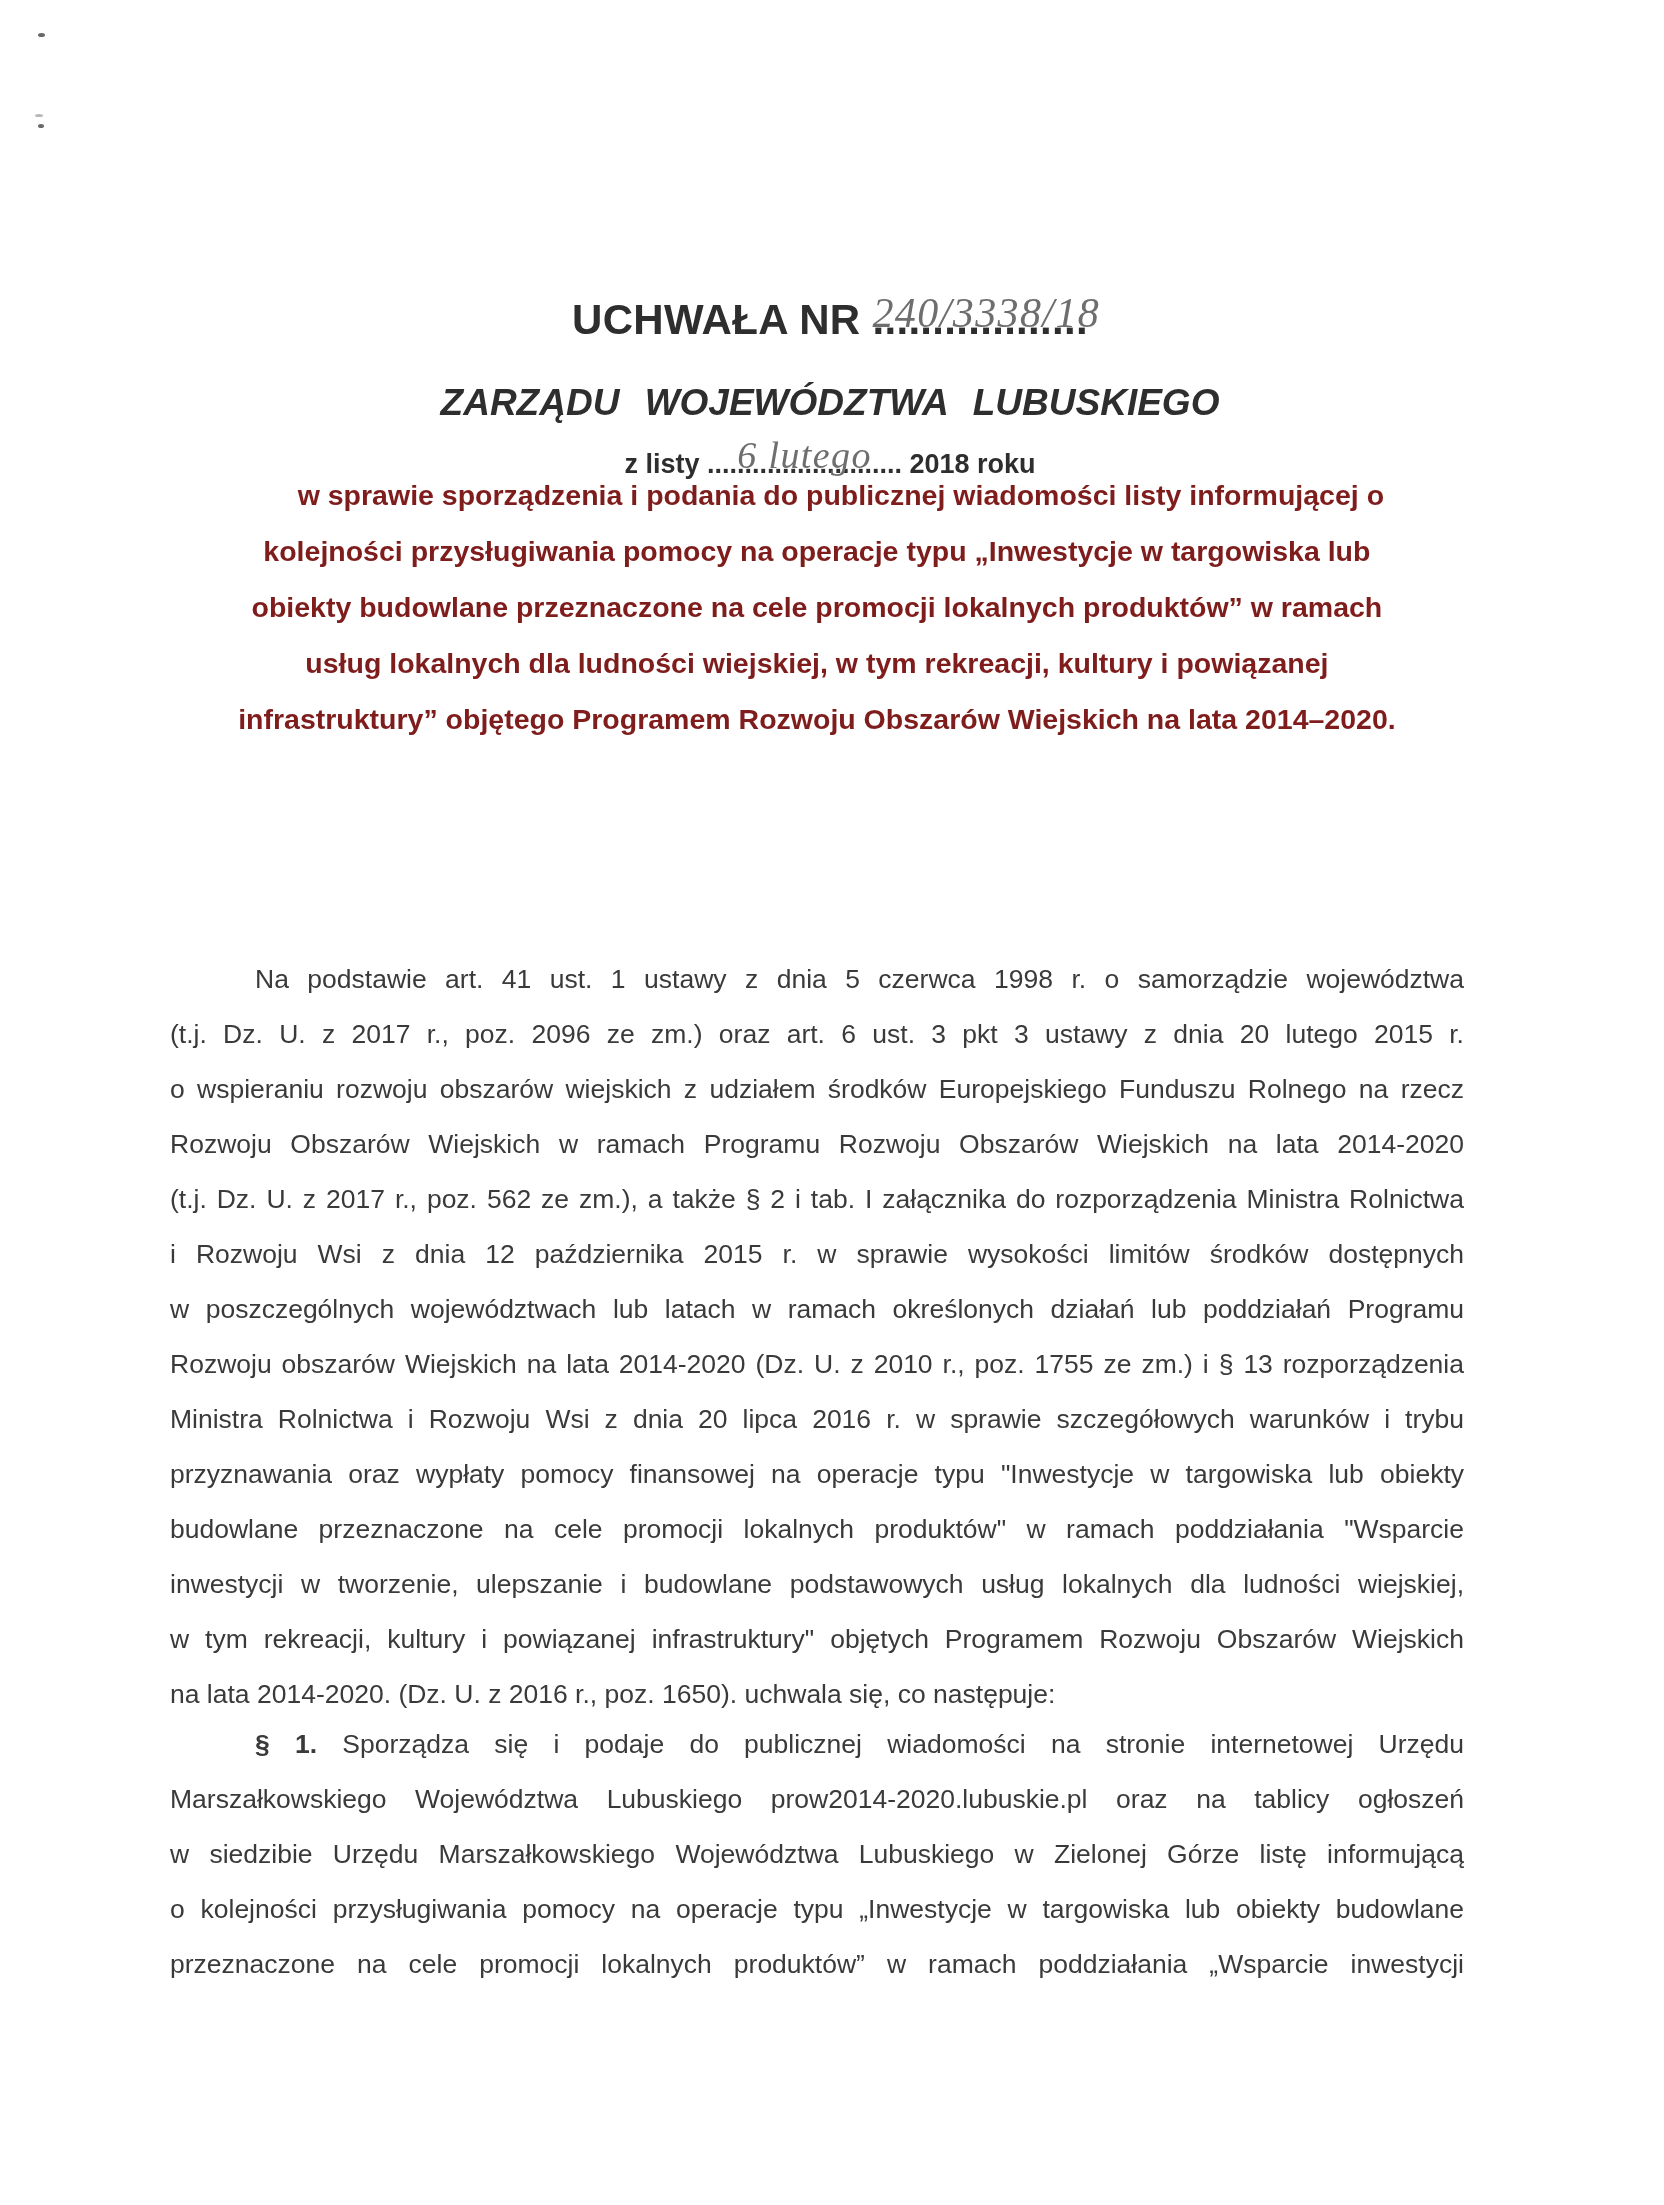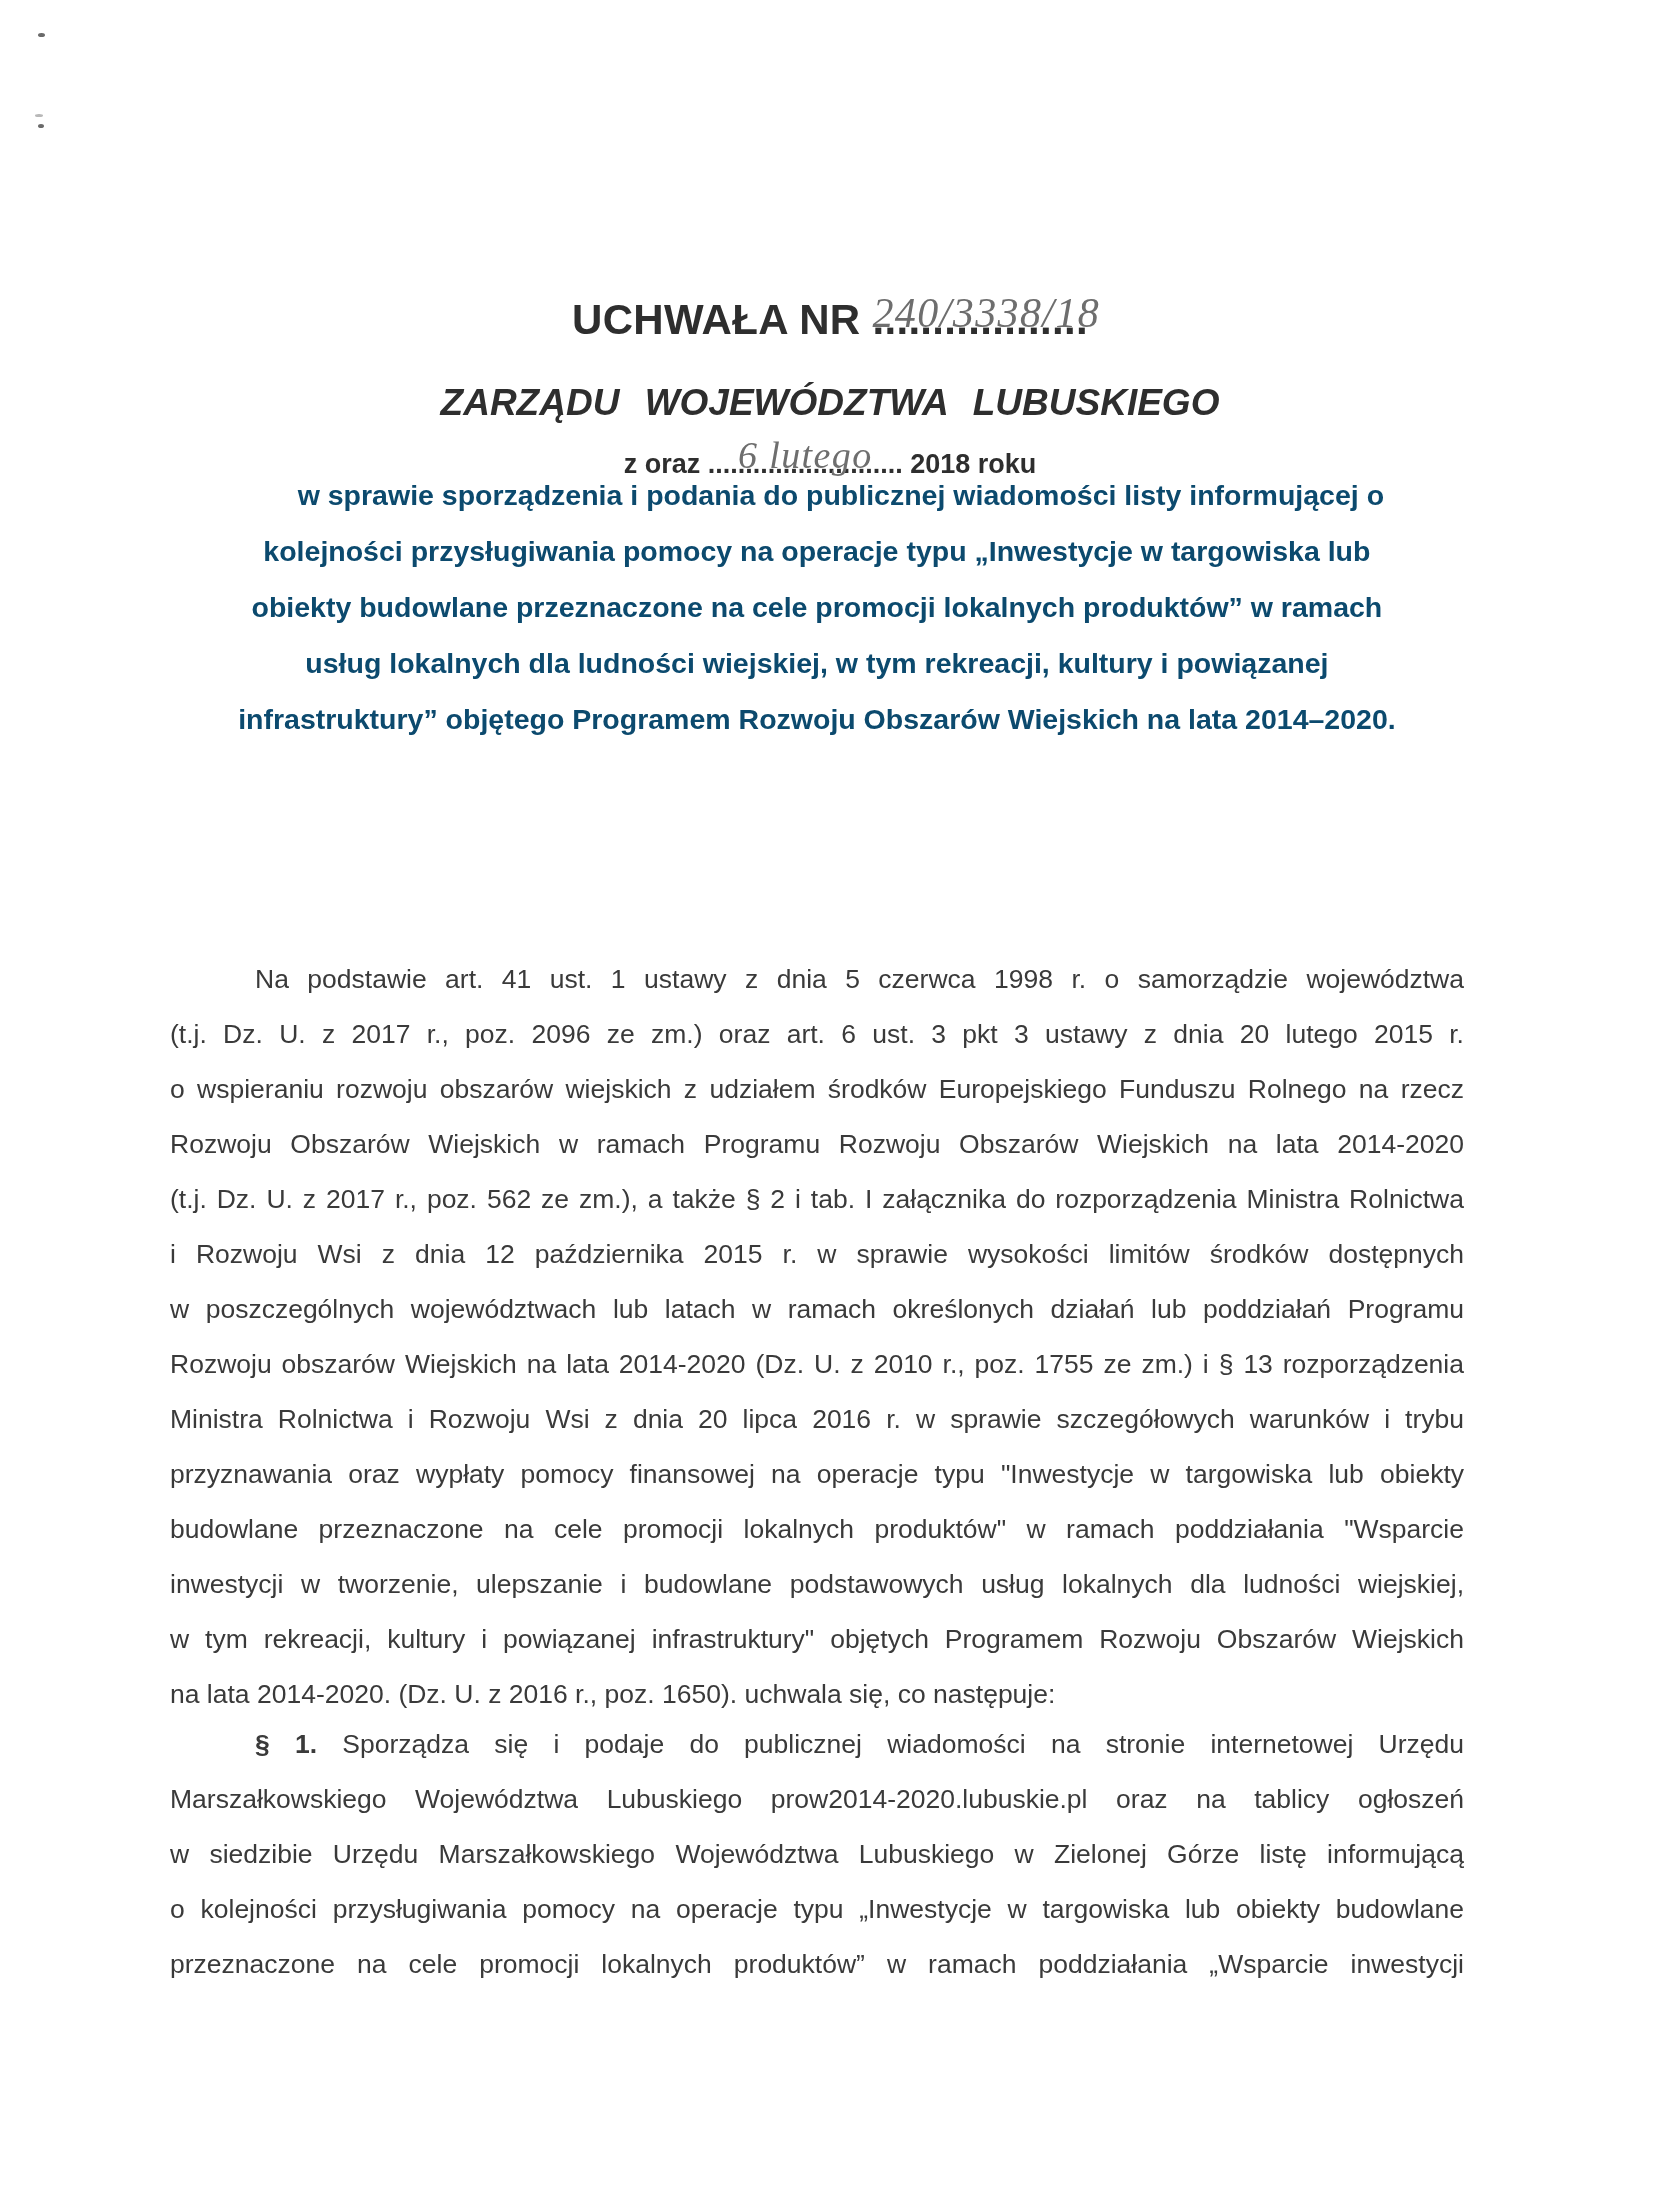--- a/index.html
+++ b/index.html
@@ -76,21 +76,21 @@
     }
     .subject {
       position: absolute;
       top: 467px;
       left: 20.4px;
       width: 1253px;
       font-size: 28.5px;
       font-weight: bold;
       line-height: 56px;
       text-align: center;
-      color: #0c4a6e;
+      color: #7f1d1d;
     }
     .subject .line {
       display: block;
       white-space: nowrap;
     }
     .body-text {
       position: absolute;
       left: 0;
       width: 1294px;
       font-size: 26.5px;
@@ -128,21 +128,21 @@
     <span>UCHWAŁA NR</span>
     <span class="dots">
       <span>..................</span>
       <span class="handwriting">240/3338/18</span>
     </span>
   </div>
 
   <div class="title-line t-board">ZARZĄDU WOJEWÓDZTWA LUBUSKIEGO</div>
 
   <div class="title-line t-date">
-    <span>z oraz</span>
+    <span>z listy</span>
     <span class="dots">
       <span>..........................</span>
       <span class="handwriting">6 lutego</span>
     </span>
     <span>2018 roku</span>
   </div>
 
   <div class="subject">
     <span class="line" style="padding-left:48px;">w sprawie sporządzenia i podania do publicznej wiadomości listy informującej o</span>
     <span class="line">kolejności przysługiwania pomocy na operacje typu „Inwestycje w targowiska lub</span>

